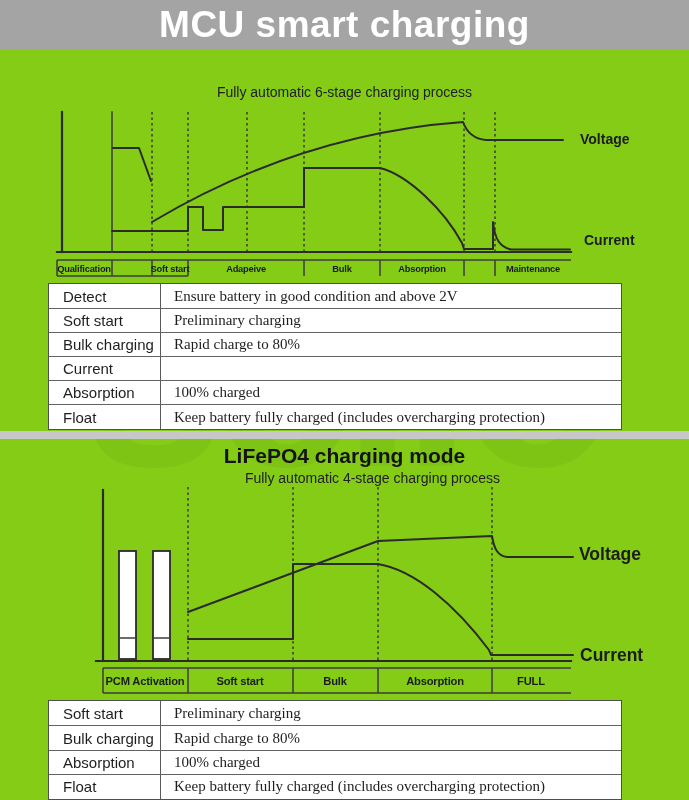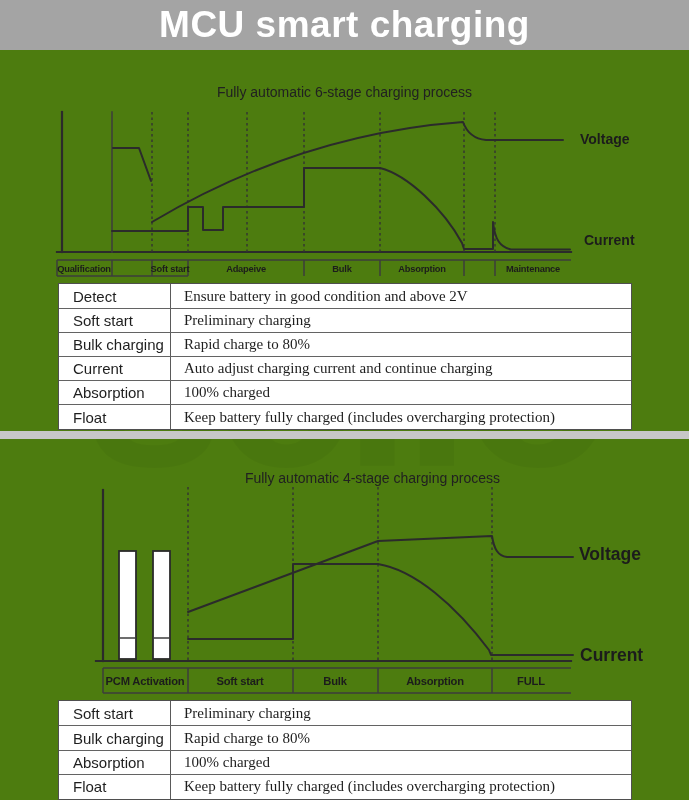--- a/index.html
+++ b/index.html
@@ -1,16 +1,16 @@
 <!DOCTYPE html>
 <html><head>
 <meta charset="utf-8">
 <style>
   html,body{margin:0;padding:0;background:#fff;}
-  .page{position:relative;width:689px;height:800px;background:#4d7c0f;overflow:hidden;
+  .page{position:relative;width:689px;height:800px;background:#84cc16;overflow:hidden;
         font-family:"Liberation Sans",sans-serif;margin:0 auto;}
   .banner{position:absolute;top:0;left:0;width:689px;height:50px;
           display:flex;align-items:center;justify-content:center;}
   .banner span{color:#ffffff;font-size:37px;font-weight:700;letter-spacing:.5px;}
   .watermark{position:absolute;top:255px;left:0;width:689px;text-align:center;
              font-size:250px;font-weight:700;line-height:1;color:#000;opacity:.035;
              letter-spacing:-10px;pointer-events:none;user-select:none;}
   .sec-title{position:absolute;left:0;width:689px;margin:0;text-align:center;
              font-size:21px;line-height:23px;font-weight:700;color:#141414;}
   .t1{top:59px;} .t2{top:444px;}
@@ -20,21 +20,21 @@
   .divider{position:absolute;top:431px;left:0;width:689px;height:8px;}
   svg.chart{position:absolute;left:0;width:689px;overflow:visible;}
   svg text{font-family:"Liberation Sans",sans-serif;}
   .axis{stroke:#2b2b2b;stroke-width:2.2;stroke-linecap:square;fill:none;}
   .thin{stroke:#3c3c3c;stroke-width:1.5;}
   .dashed{stroke:#333333;stroke-width:1.4;stroke-dasharray:2.5 3;fill:none;}
   .curve{stroke:#2b2b2b;stroke-width:2;fill:none;stroke-linejoin:round;stroke-linecap:round;}
   .pulse{fill:#ffffff;stroke:#2b2b2b;stroke-width:1.8;}
   .stage-label{font-weight:700;fill:#1c1c1c;letter-spacing:-.2px;}
   .series-label{font-weight:700;fill:#1c1c1c;}
-  .dtable{position:absolute;left:58px;width:574px;border:1.6px solid #4f4f4f;
+  .dtable{position:absolute;left:48px;width:574px;border:1.6px solid #4f4f4f;
           background:#fff;display:grid;box-sizing:border-box;}
   #table1{top:283px;grid-auto-rows:24.1px;}
   #table2{top:700px;grid-auto-rows:24.4px;}
   .trow{display:grid;grid-template-columns:112px 1fr;}
   .trow + .trow{border-top:1.2px solid #636363;}
   .cell{display:flex;align-items:center;font-size:15px;color:#1e1e1e;
         white-space:nowrap;overflow:hidden;}
   .cell.term{border-right:1.3px solid #5a5a5a;padding-left:14px;}
   .cell.desc{padding-left:13px;font-family:Liberation Serif, serif;}
 </style>
@@ -90,34 +90,34 @@
       <div class="trow">
         <div class="cell term">Soft start</div>
         <div class="cell desc">Preliminary charging</div>
       </div>
       <div class="trow">
         <div class="cell term">Bulk charging</div>
         <div class="cell desc">Rapid charge to 80%</div>
       </div>
       <div class="trow">
         <div class="cell term">Current</div>
-        <div class="cell desc">Auto adjust charging current and continue charging</div>
       </div>
       <div class="trow">
         <div class="cell term">Absorption</div>
         <div class="cell desc">100% charged</div>
       </div>
       <div class="trow">
         <div class="cell term">Float</div>
         <div class="cell desc">Keep battery fully charged (includes overcharging protection)</div>
       </div>
     </div>
 
   <div class="divider" style="background: rgb(199, 199, 199);"></div>
 
+  <h2 class="sec-title t2">LiFePO4 charging mode</h2>
   <div class="sec-sub s2">Fully automatic 4-stage charging process</div>
 
   <svg id="chart2" class="chart" viewBox="0 484 689 212" style="top: 484px; height: 212px;">
       <line x1="103" y1="490" x2="103" y2="661" class="axis"></line>
       <line x1="96" y1="661" x2="571" y2="661" class="axis"></line>
       <line x1="188" y1="487" x2="188" y2="661" class="dashed"></line>
       <line x1="293" y1="487" x2="293" y2="661" class="dashed"></line>
       <line x1="378" y1="487" x2="378" y2="661" class="dashed"></line>
       <line x1="492" y1="487" x2="492" y2="661" class="dashed"></line>
       <rect x="119" y="551" width="17" height="108" class="pulse"></rect>

